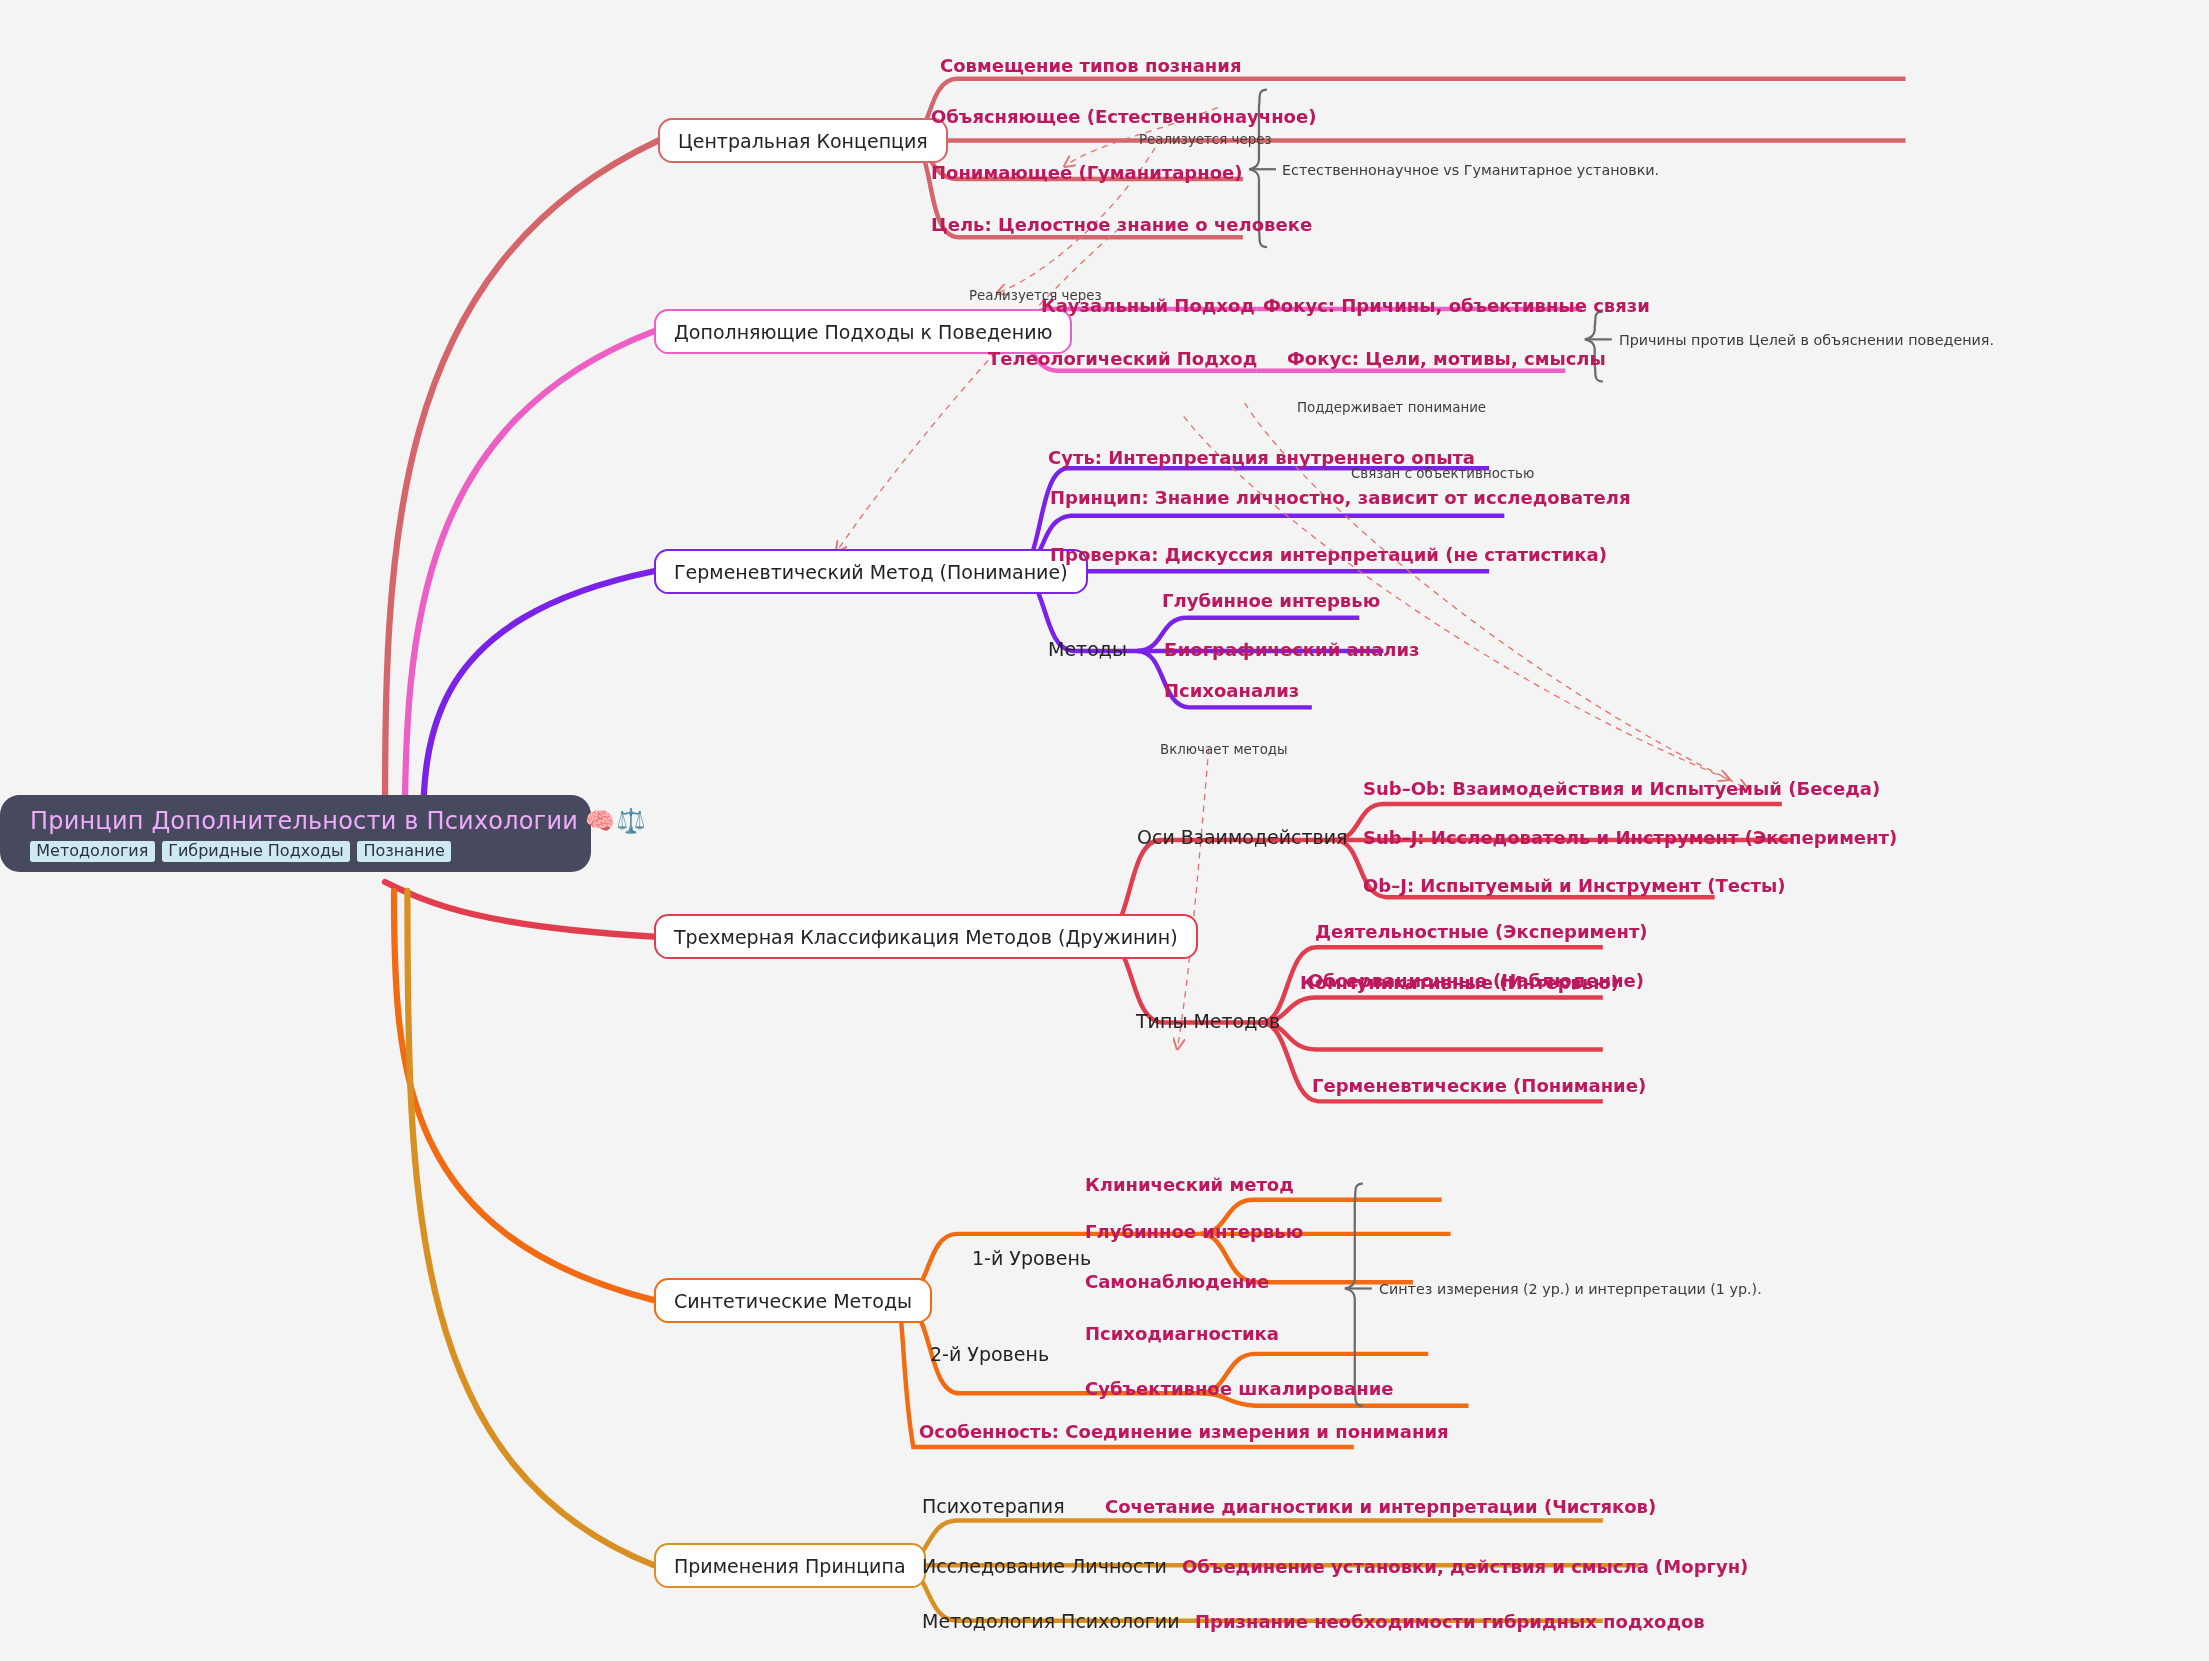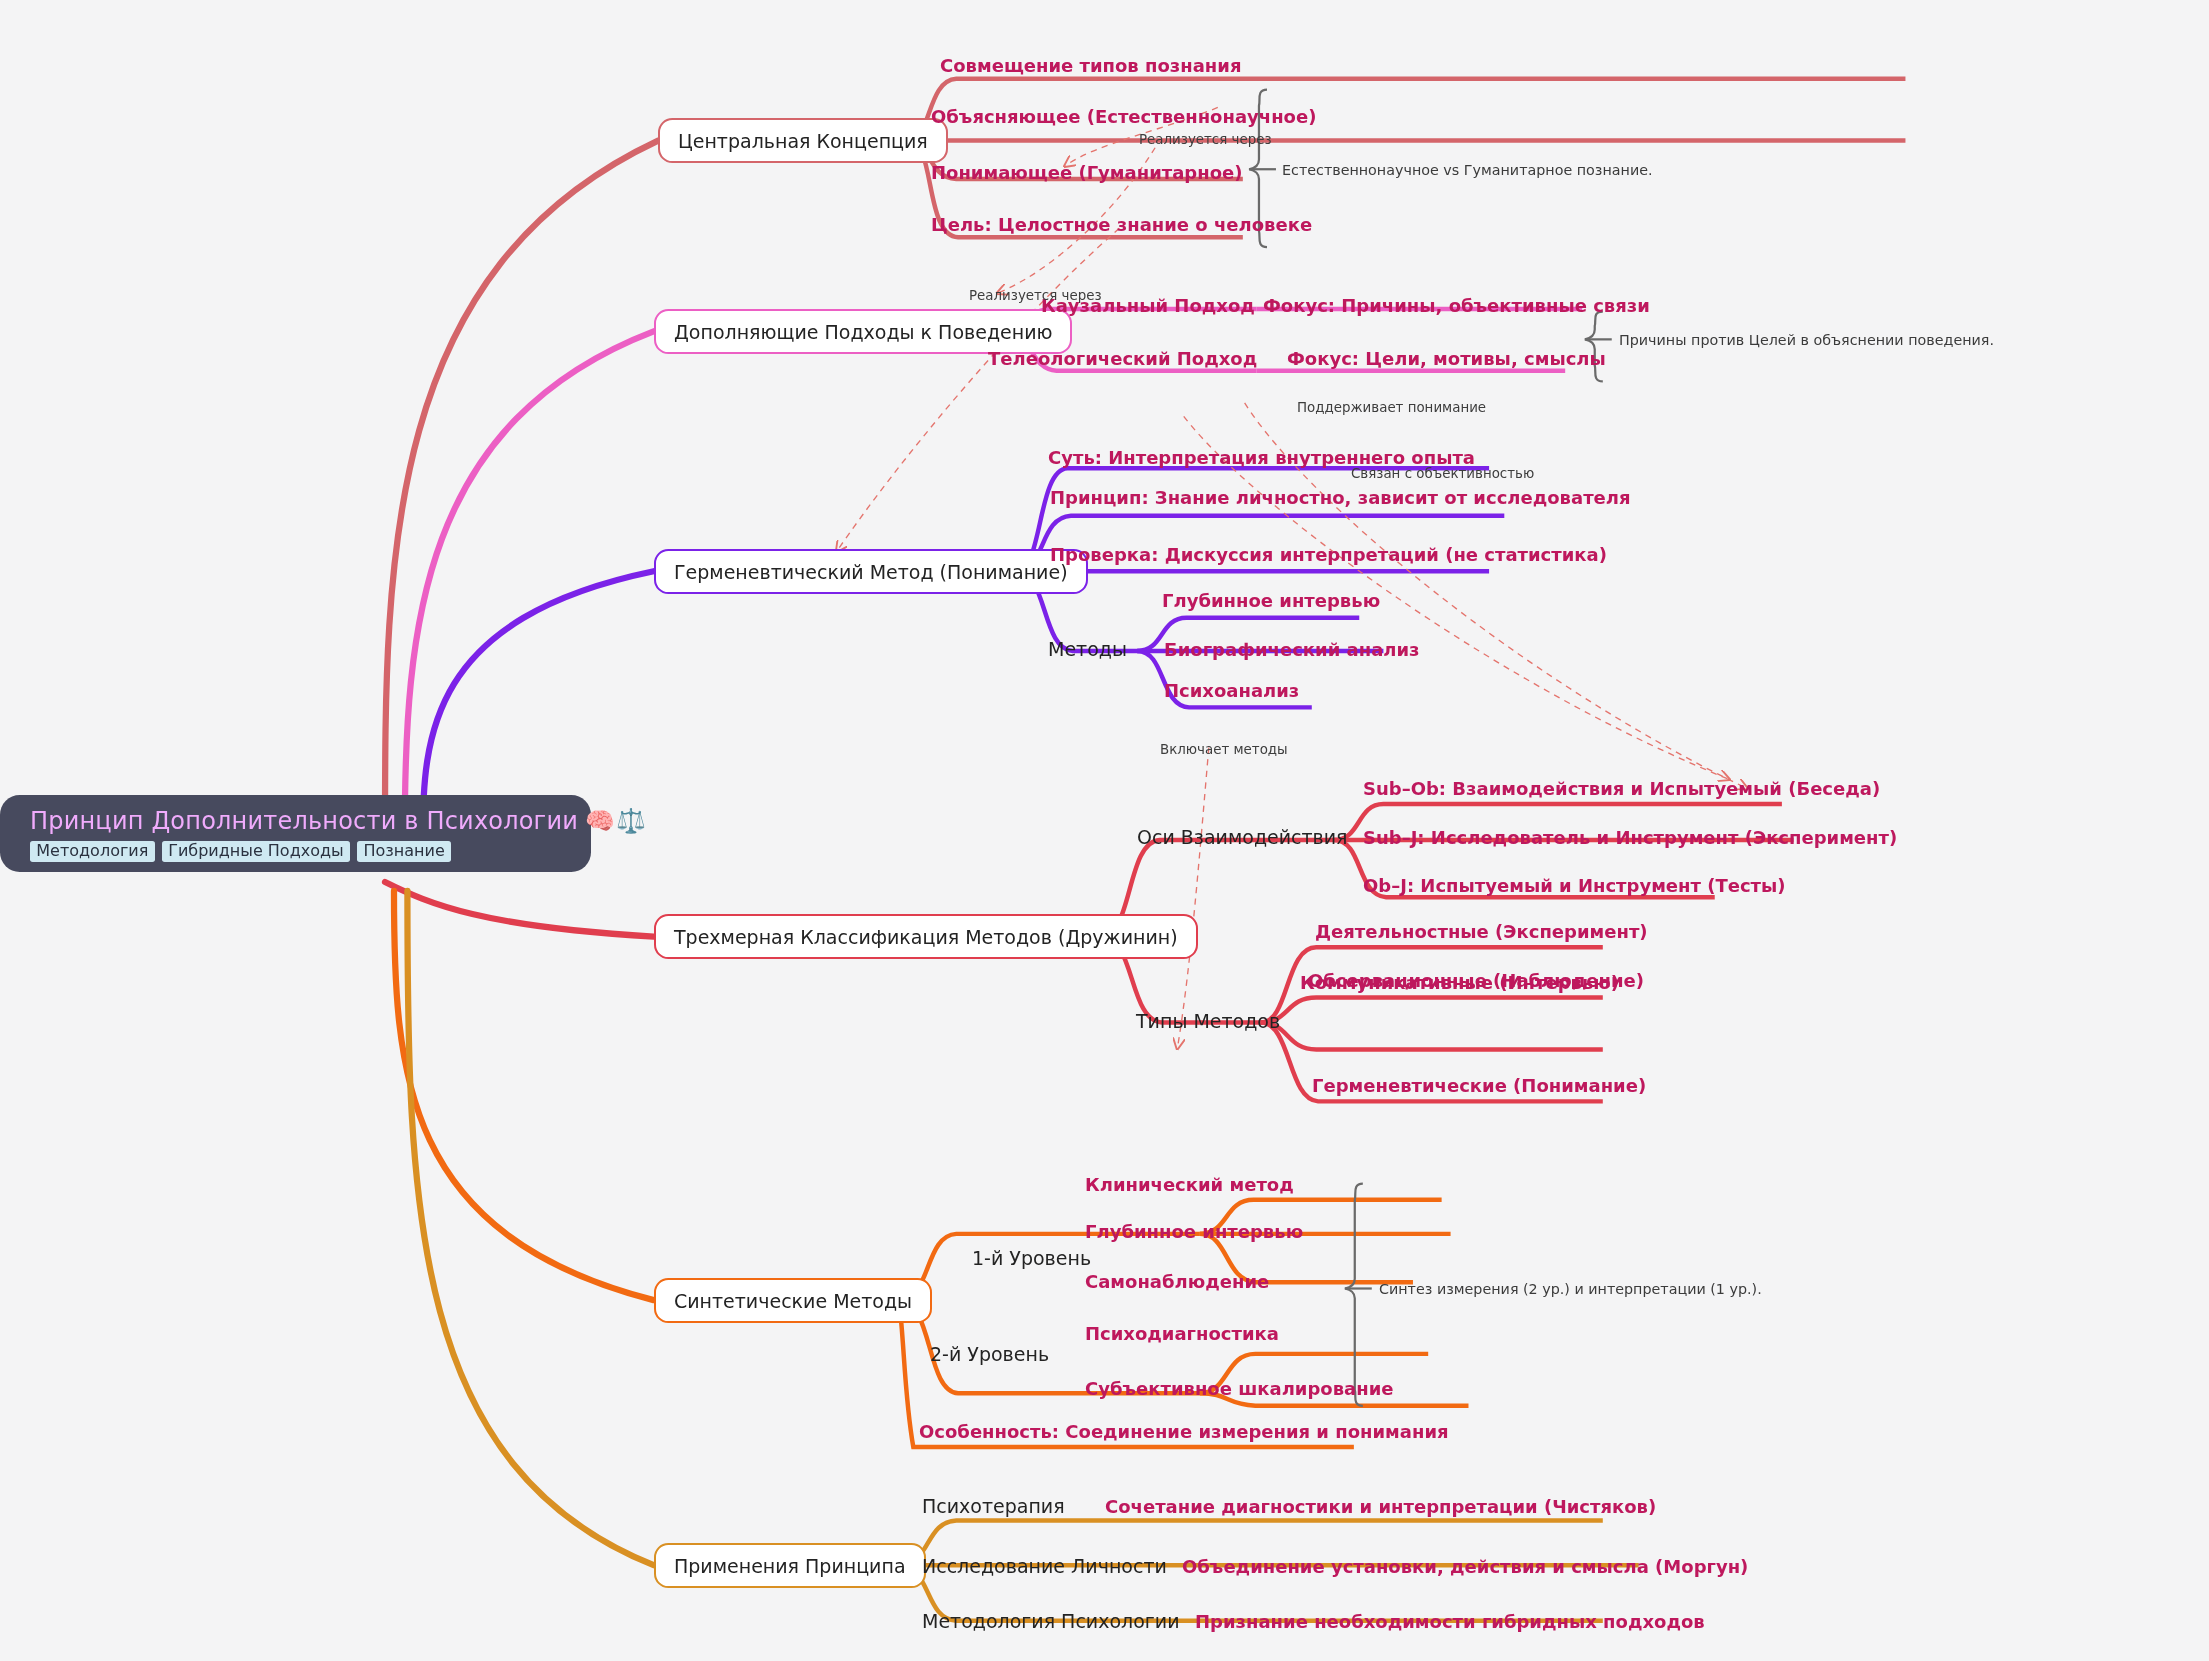--- a/index.html
+++ b/index.html
@@ -143,21 +143,21 @@
       <span class="tag">Гибридные Подходы</span>
       <span class="tag">Познание</span>
     </div>
   </div>
 
   <div class="pill" style="left:658px;top:118px;border-color:#d4656a;">Центральная Концепция</div>
   <div class="leaf" style="left:940px;top:56px;">Совмещение типов познания</div>
   <div class="leaf" style="left:931px;top:107px;">Объясняющее (Естественнонаучное)</div>
   <div class="leaf" style="left:931px;top:163px;">Понимающее (Гуманитарное)</div>
   <div class="leaf" style="left:931px;top:215px;">Цель: Целостное знание о человеке</div>
-  <div class="note" style="left:1282px;top:163px;">Естественнонаучное vs Гуманитарное познание.</div>
+  <div class="note" style="left:1282px;top:163px;">Естественнонаучное vs Гуманитарное установки.</div>
 
   <div class="pill" style="left:654px;top:309px;border-color:#ec5fc4;">Дополняющие Подходы к Поведению</div>
   <div class="leaf" style="left:1041px;top:296px;">Каузальный Подход</div>
   <div class="leaf" style="left:988px;top:349px;">Телеологический Подход</div>
   <div class="leaf" style="left:1263px;top:296px;">Фокус: Причины, объективные связи</div>
   <div class="leaf" style="left:1287px;top:349px;">Фокус: Цели, мотивы, смыслы</div>
   <div class="note" style="left:1619px;top:333px;">Причины против Целей в объяснении поведения.</div>
 
   <div class="pill" style="left:654px;top:549px;border-color:#7b22e8;">Герменевтический Метод (Понимание)</div>
   <div class="leaf" style="left:1048px;top:448px;">Суть: Интерпретация внутреннего опыта</div>

